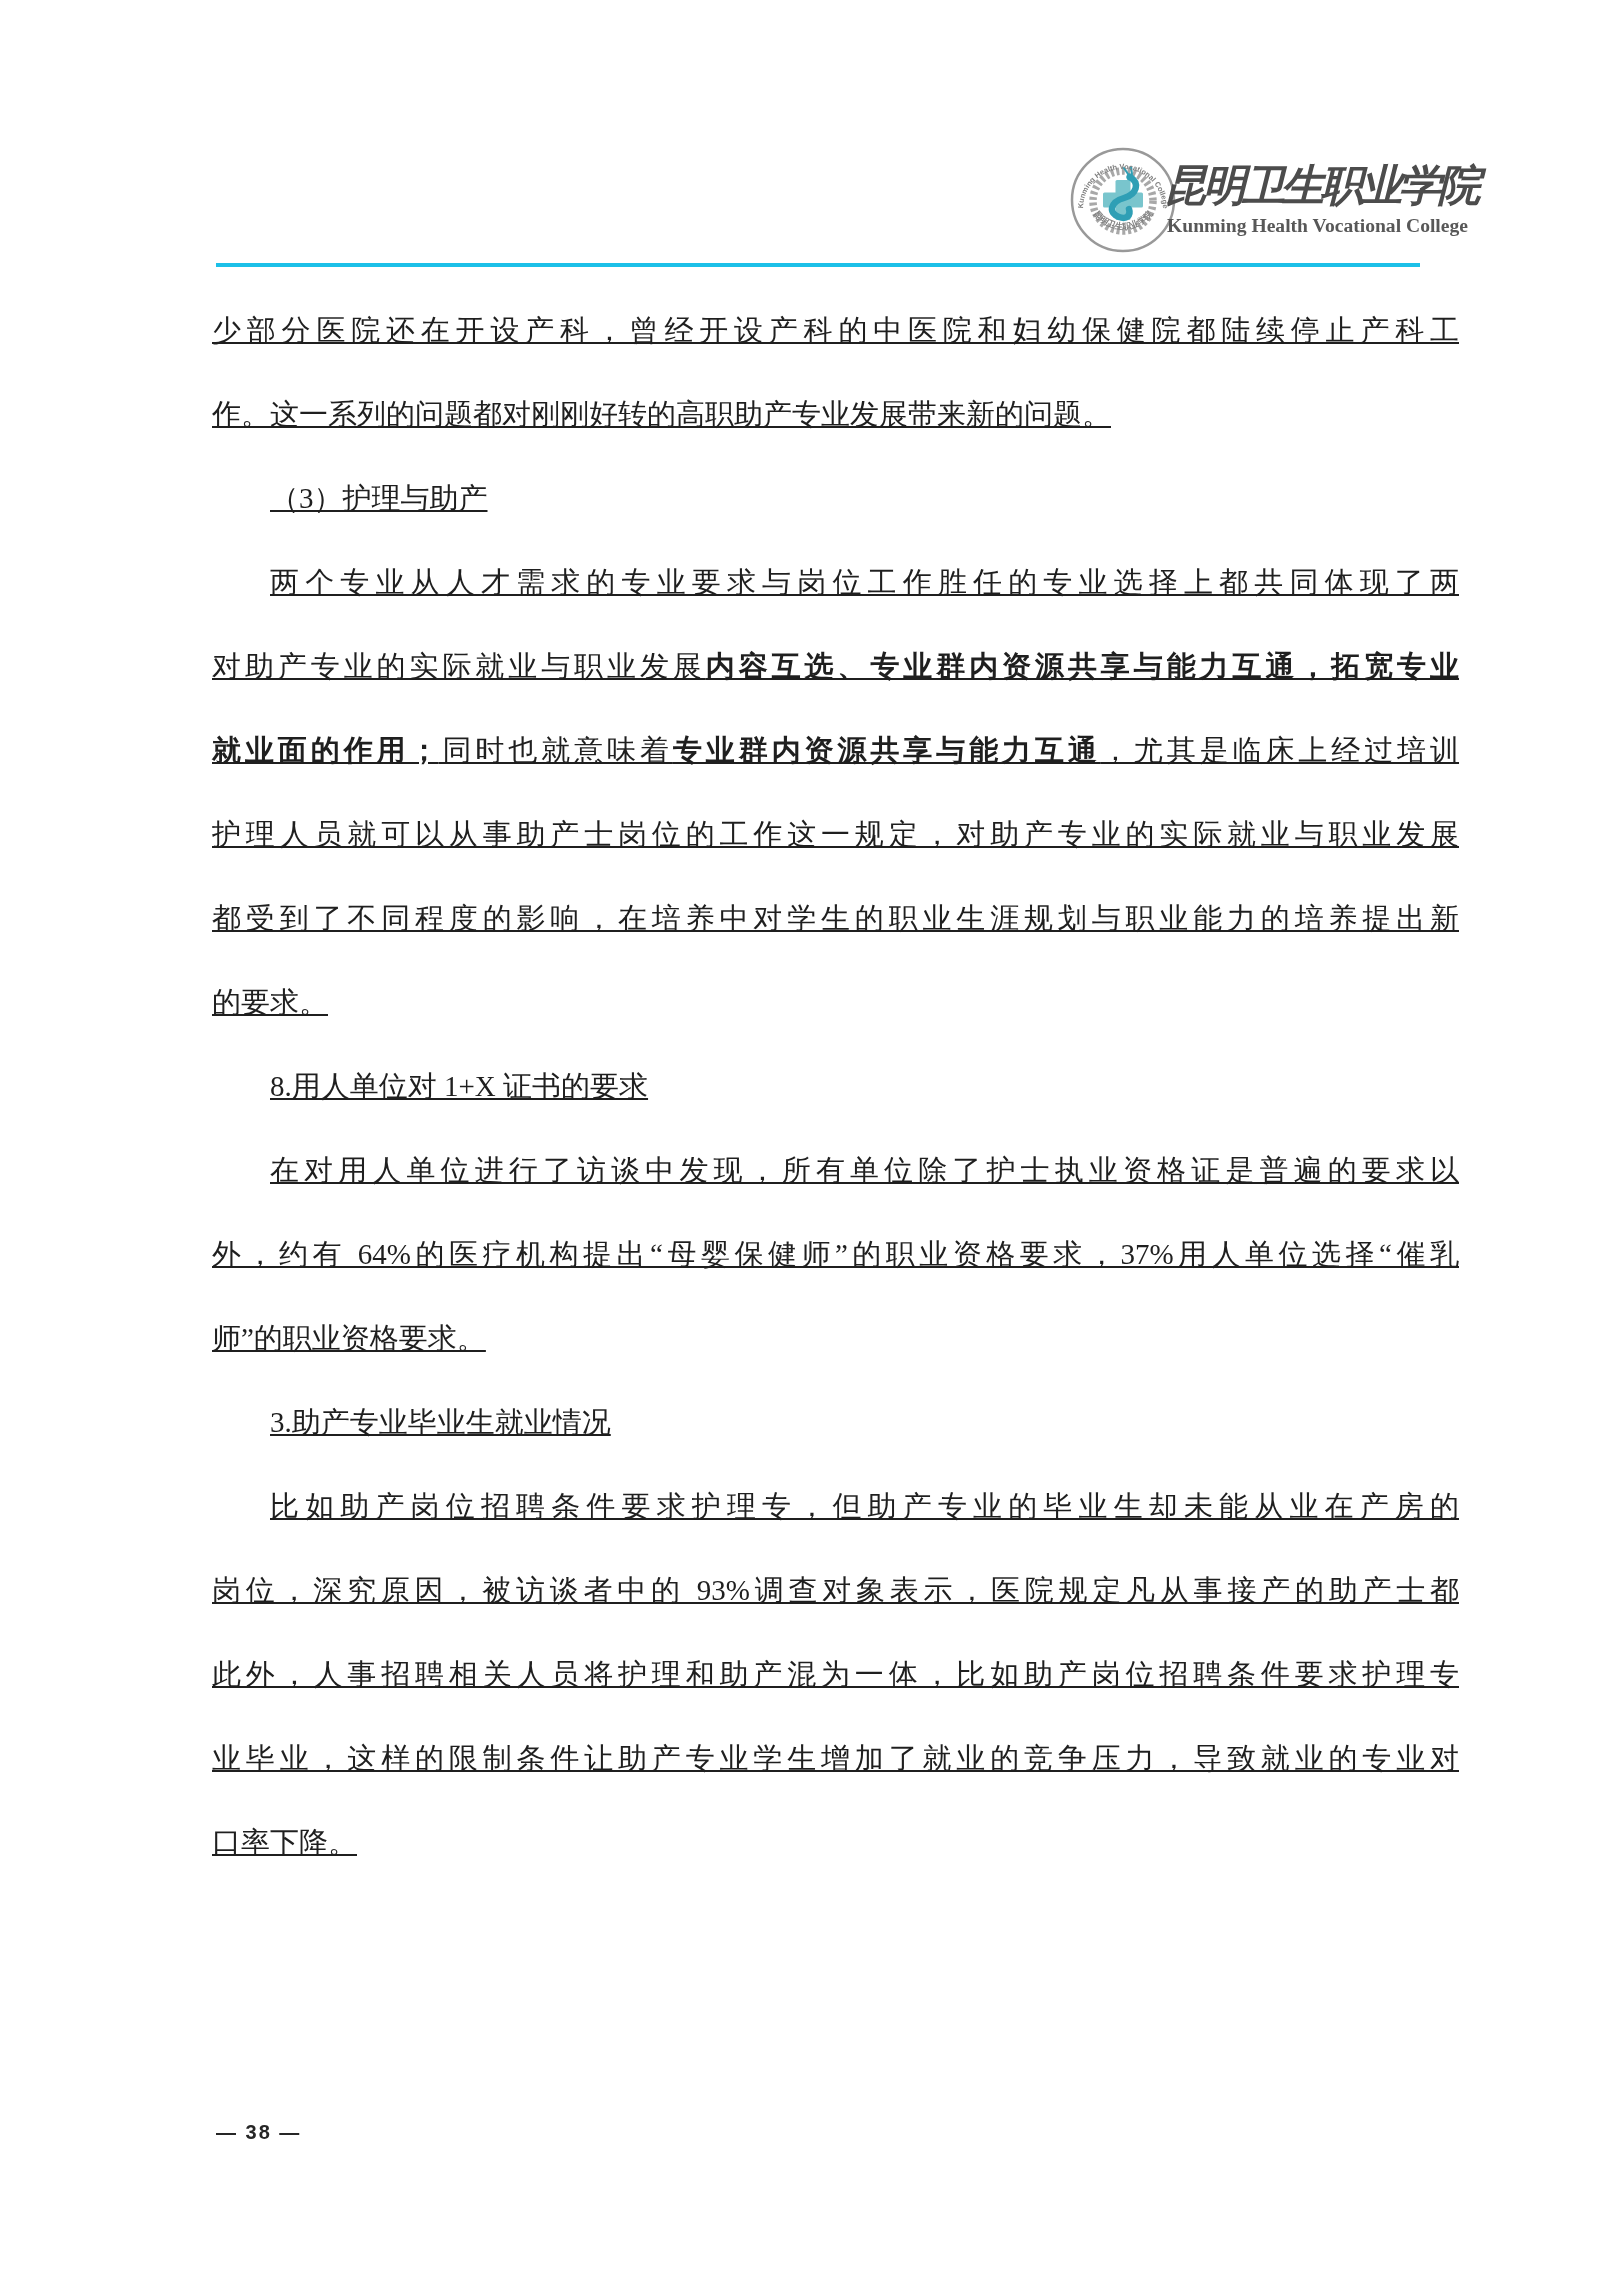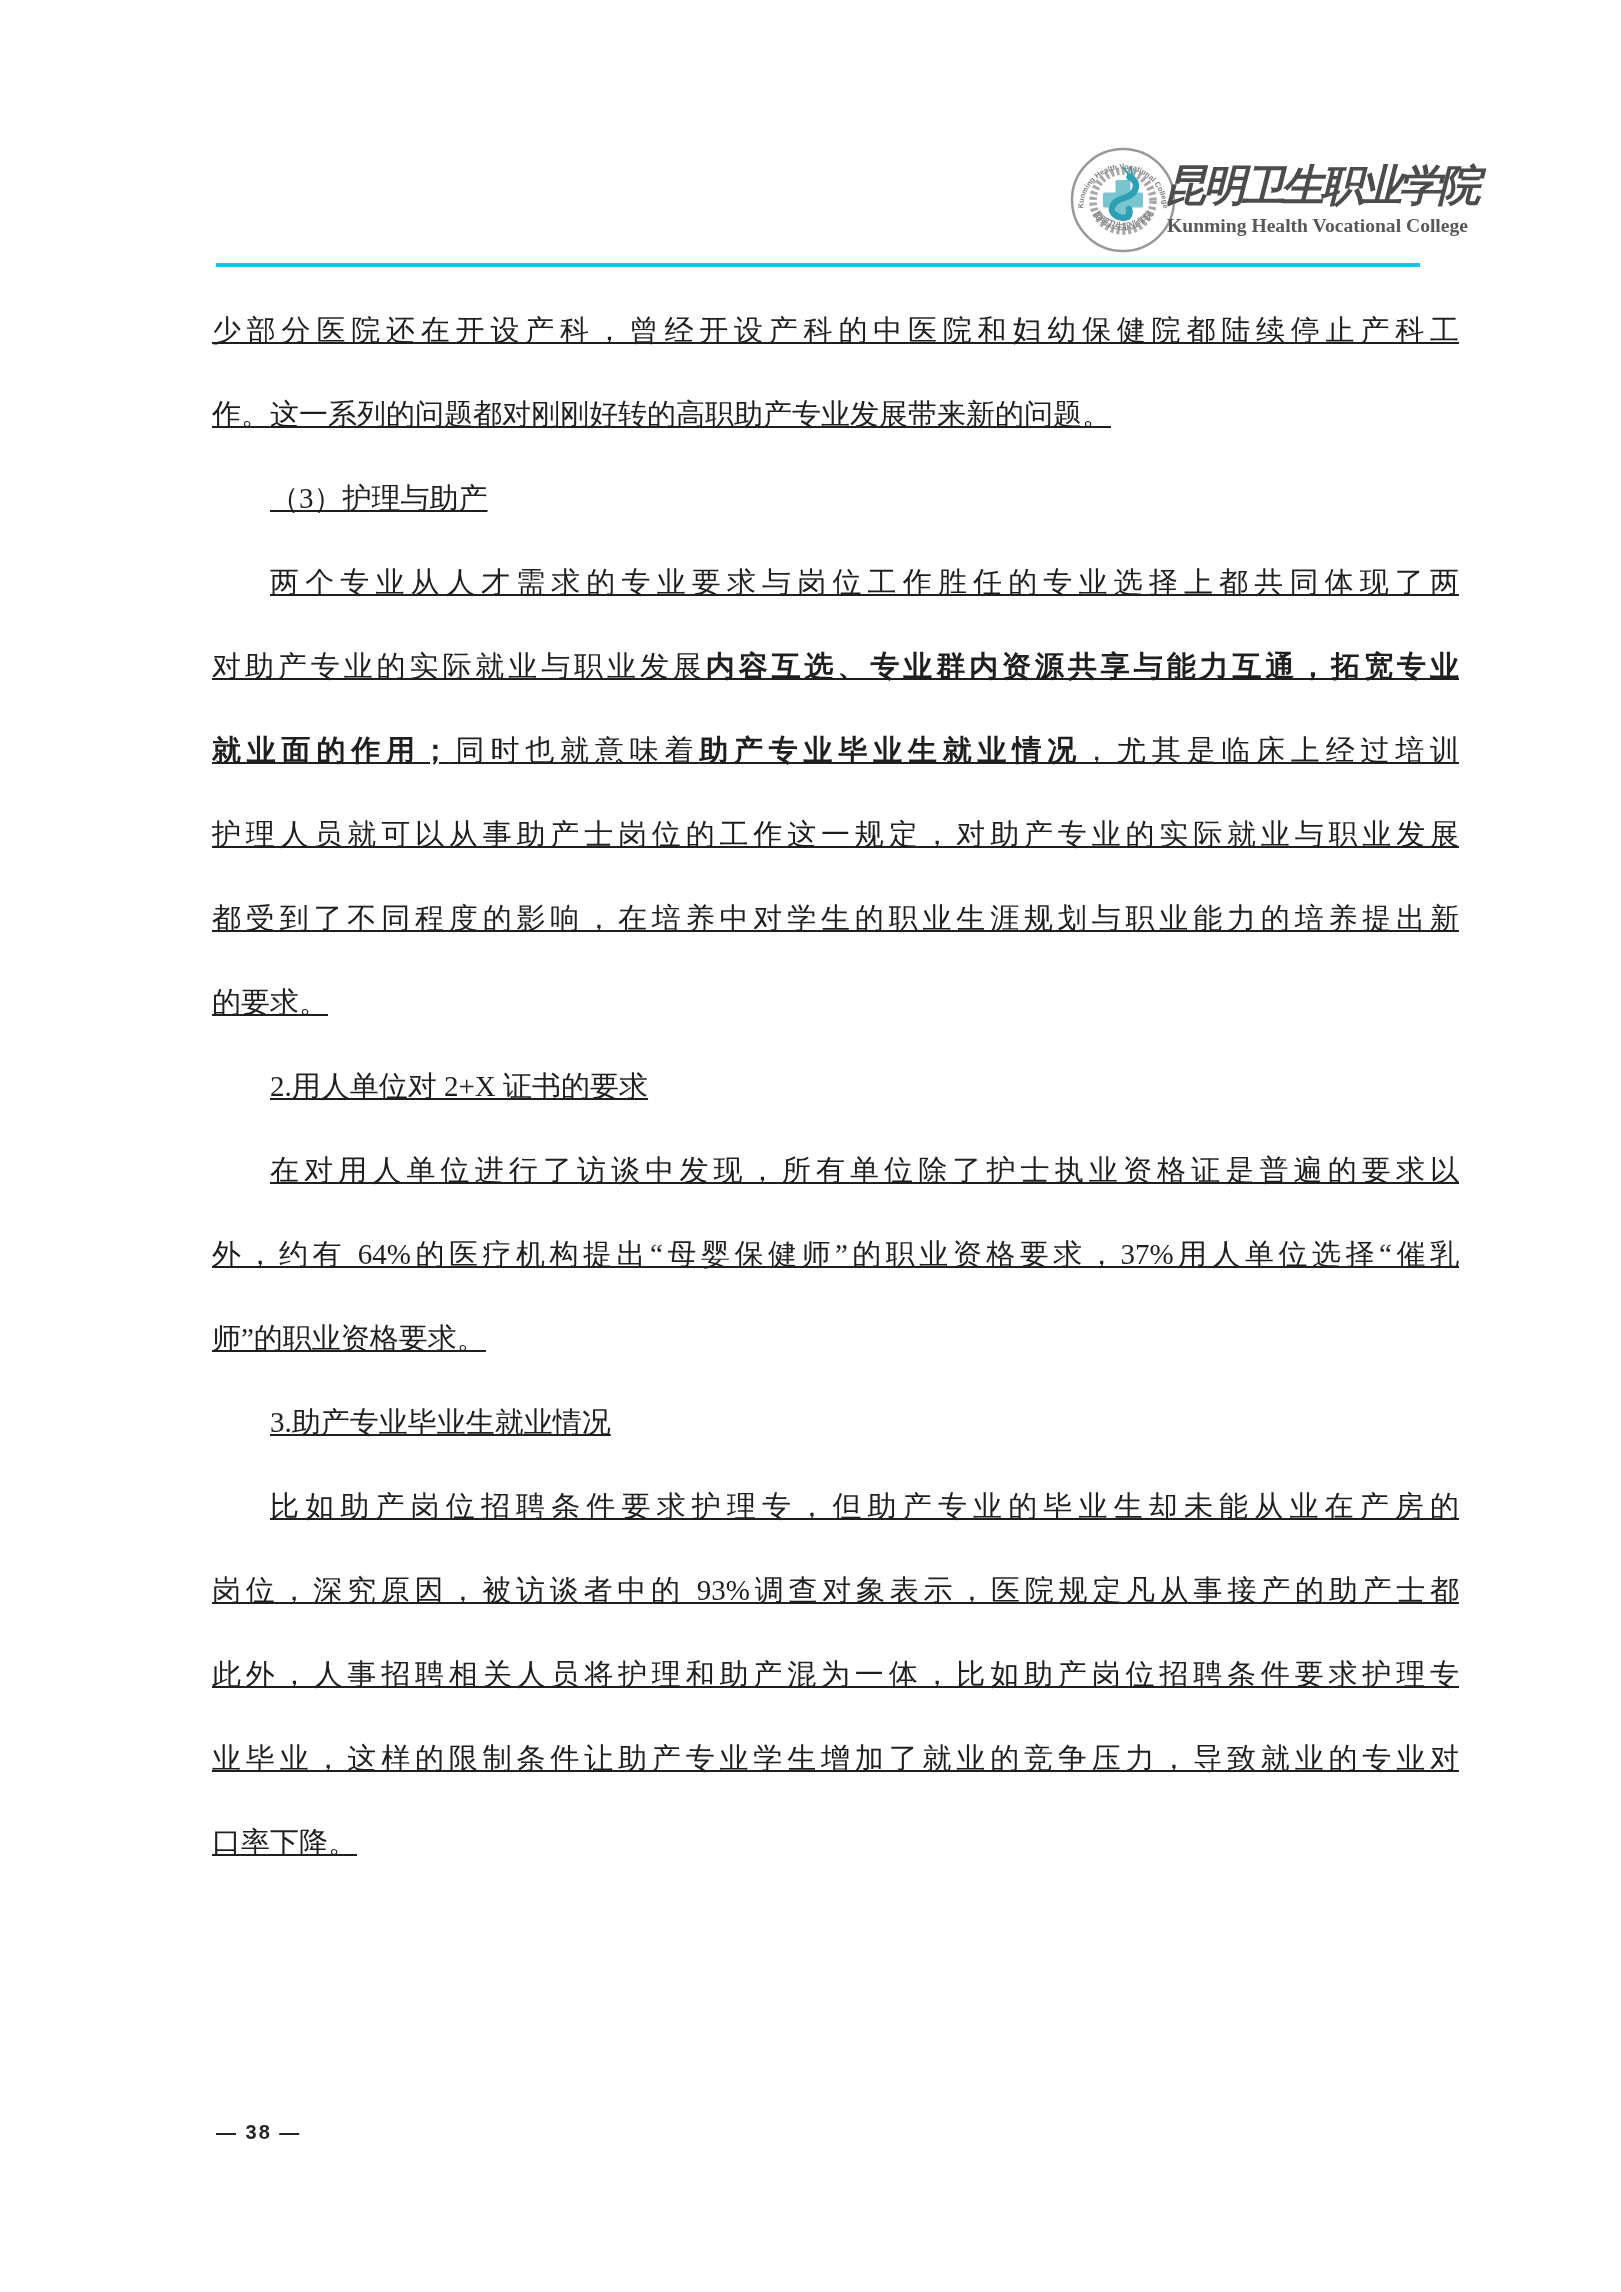--- a/index.html
+++ b/index.html
@@ -90,25 +90,25 @@
     <div class="en-name">Kunming Health Vocational College</div>
     <div class="rule"></div>
   </div>
 
   <div class="doc-body" id="doc-body">
       <div class="line fill"><span class="seg">少部分医院还在开设产科，曾经开设产科的中医院和妇幼保健院都陆续停止产科工</span></div>
       <div class="line"><span class="seg">作。这一系列的问题都对刚刚好转的高职助产专业发展带来新的问题。</span></div>
       <div class="line indent"><span class="seg">（3）护理与助产</span></div>
       <div class="line indent fill"><span class="seg">两个专业从人才需求的专业要求与岗位工作胜任的专业选择上都共同体现了两</span></div>
       <div class="line fill"><span class="seg">对助产专业的实际就业与职业发展</span><span class="seg bold">内容互选、专业群内资源共享与能力互通，拓宽专业</span></div>
-      <div class="line fill"><span class="seg bold">就业面的作用；</span><span class="seg">同时也就意味着</span><span class="seg bold">助产专业毕业生就业情况</span><span class="seg">，尤其是临床上经过培训</span></div>
+      <div class="line fill"><span class="seg bold">就业面的作用；</span><span class="seg">同时也就意味着</span><span class="seg bold">专业群内资源共享与能力互通</span><span class="seg">，尤其是临床上经过培训</span></div>
       <div class="line fill"><span class="seg">护理人员就可以从事助产士岗位的工作这一规定，对助产专业的实际就业与职业发展</span></div>
       <div class="line fill"><span class="seg">都受到了不同程度的影响，在培养中对学生的职业生涯规划与职业能力的培养提出新</span></div>
       <div class="line"><span class="seg">的要求。</span></div>
-      <div class="line indent"><span class="seg">2.用人单位对 2+X 证书的要求</span></div>
+      <div class="line indent"><span class="seg">8.用人单位对 1+X 证书的要求</span></div>
       <div class="line indent fill"><span class="seg">在对用人单位进行了访谈中发现，所有单位除了护士执业资格证是普遍的要求以</span></div>
       <div class="line fill"><span class="seg">外，约有 64%的医疗机构提出“母婴保健师”的职业资格要求，37%用人单位选择“催乳</span></div>
       <div class="line"><span class="seg">师”的职业资格要求。</span></div>
       <div class="line indent"><span class="seg">3.助产专业毕业生就业情况</span></div>
       <div class="line indent fill"><span class="seg">比如助产岗位招聘条件要求护理专，但助产专业的毕业生却未能从业在产房的</span></div>
       <div class="line fill"><span class="seg">岗位，深究原因，被访谈者中的 93%调查对象表示，医院规定凡从事接产的助产士都</span></div>
       <div class="line fill"><span class="seg">此外，人事招聘相关人员将护理和助产混为一体，比如助产岗位招聘条件要求护理专</span></div>
       <div class="line fill"><span class="seg">业毕业，这样的限制条件让助产专业学生增加了就业的竞争压力，导致就业的专业对</span></div>
       <div class="line"><span class="seg">口率下降。</span></div>
     </div>

